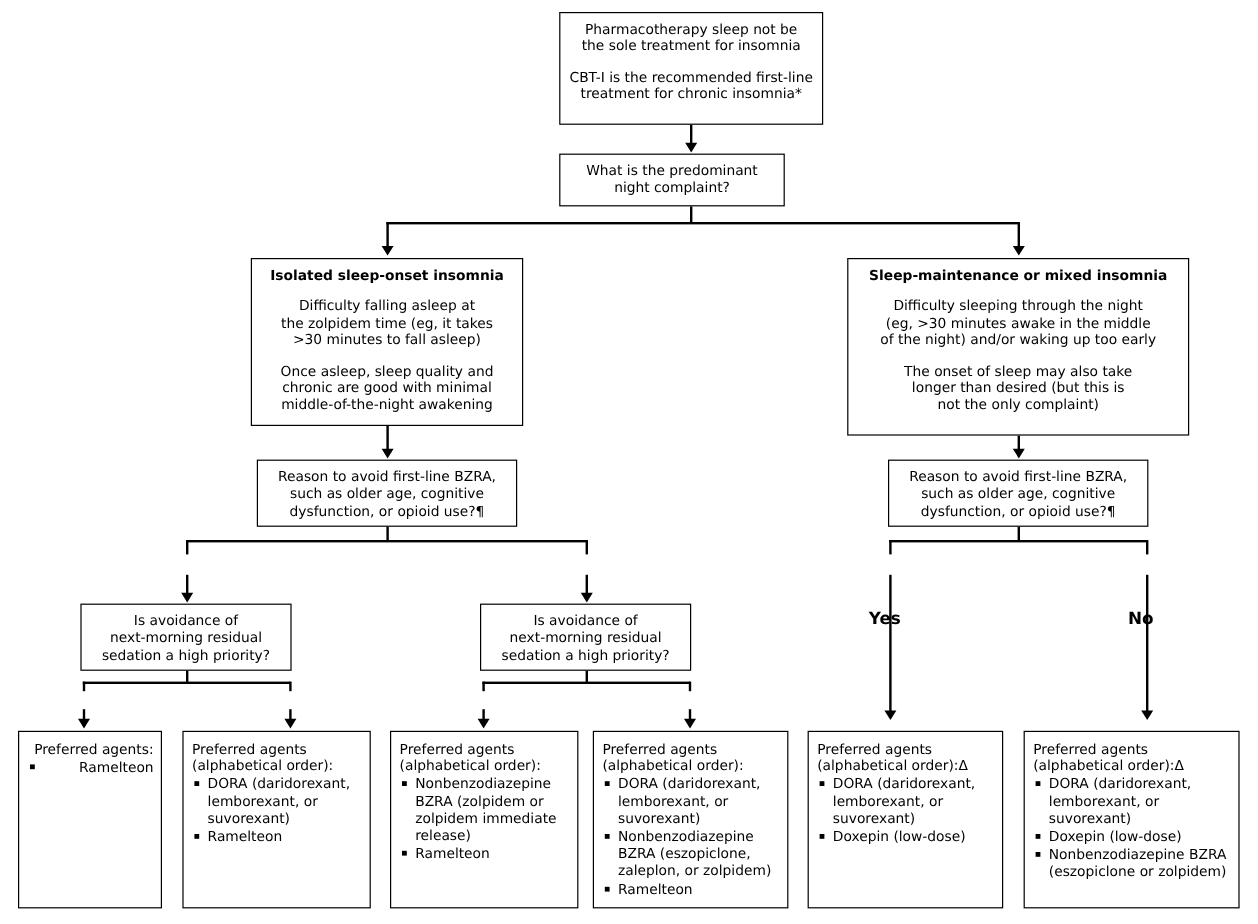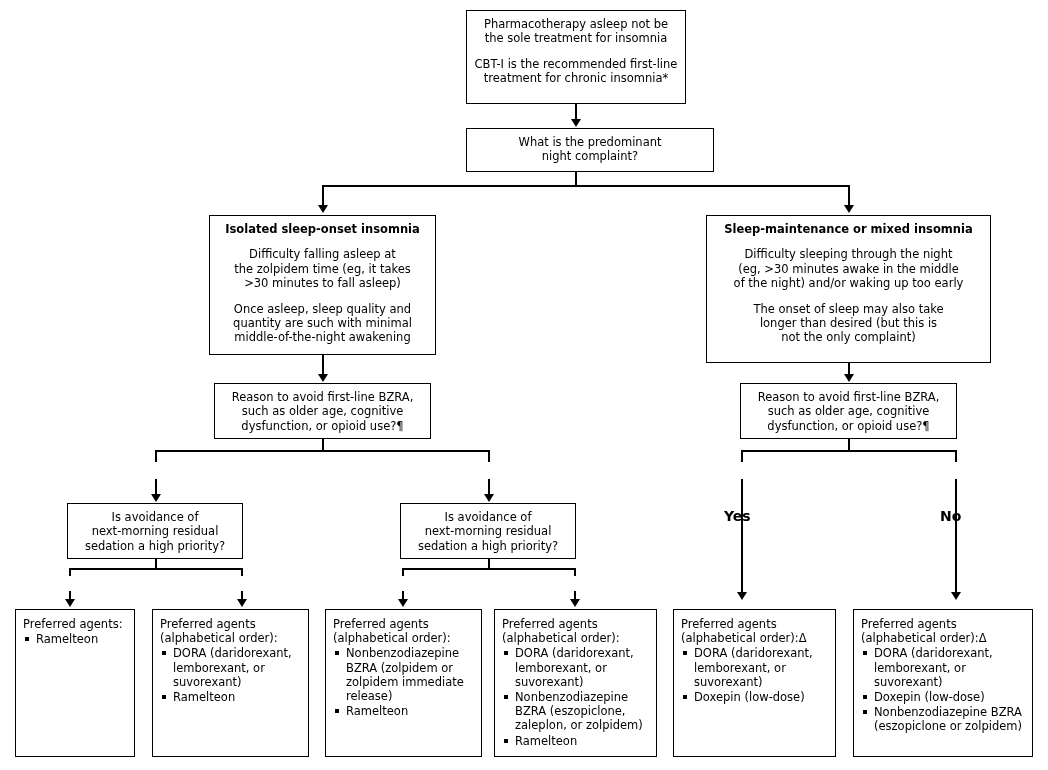--- a/index.html
+++ b/index.html
@@ -94,33 +94,33 @@
     margin-top: 48px;
   }
 </style>
 </head>
 <body>
 
 <div id="chart">
 
   <div class="box" style="left:466px; top:10px; width:220px; height:94px;">
     <p>
-      <span>Pharmacotherapy asleep not be</span><br>
+      <span>Pharmacotherapy sleep not be</span><br>
       <span>the sole treatment for insomnia</span>
     </p>
     <p>
       <span>CBT-I is the recommended first-line</span><br>
       <span>treatment for chronic insomnia*</span>
     </p>
   </div>
 
   <div class="vline" style="left:575px; top:104px; height:17px;"></div>
   <div class="arrow" style="left:571px; top:119px;"></div>
 
-  <div class="box" style="left:466px; top:128px; width:248px; height:44px;">
+  <div class="box" style="left:466px; top:128px; width:188px; height:44px;">
     <p>
       <span>What is the predominant</span><br>
       <span>night complaint?</span>
     </p>
   </div>
 
   <div class="vline" style="left:575px; top:172px; height:14px;"></div>
   <div class="hline" style="left:322px; top:185px; width:527px;"></div>
   <div class="vline" style="left:322px; top:185px; height:22px;"></div>
   <div class="arrow" style="left:318px; top:205px;"></div>
@@ -129,21 +129,21 @@
 
   <div class="box" style="left:209px; top:215px; width:227px; height:140px;">
     <div class="hdr">Isolated sleep-onset insomnia</div>
     <p>
       <span>Difficulty falling asleep at</span><br>
       <span>the zolpidem time (eg, it takes</span><br>
       <span>&gt;30 minutes to fall asleep)</span>
     </p>
     <p>
       <span>Once asleep, sleep quality and</span><br>
-      <span>quantity are such with minimal</span><br>
+      <span>chronic are good with minimal</span><br>
       <span>middle-of-the-night awakening</span>
     </p>
   </div>
 
   <div class="box" style="left:706px; top:215px; width:285px; height:148px;">
     <div class="hdr">Sleep-maintenance or mixed insomnia</div>
     <p>
       <span>Difficulty sleeping through the night</span><br>
       <span>(eg, &gt;30 minutes awake in the middle</span><br>
       <span>of the night) and/or waking up too early</span>
@@ -234,21 +234,21 @@
   <div class="hline" style="left:402px; top:568px; width:173px;"></div>
   <div class="vline" style="left:402px; top:568px; height:8px;"></div>
   <div class="vline" style="left:574px; top:568px; height:8px;"></div>
   <div class="ylabel" style="left:384px; top:576px;">Yes</div>
   <div class="ylabel" style="left:559px; top:576px;">No</div>
   <div class="vline" style="left:402px; top:591px; height:10px;"></div>
   <div class="arrow" style="left:398px; top:599px;"></div>
   <div class="vline" style="left:574px; top:591px; height:10px;"></div>
   <div class="arrow" style="left:570px; top:599px;"></div>
 
-  <div class="box leaf" style="left:15px; top:609px; width:120px; height:148px;">
+  <div class="box leaf" style="left:15px; top:609px; width:120px; height:148px;text-align:right;">
     <div class="title">
       <span>Preferred agents:</span>
     </div>
     <ul>
       <li><span class="bullet"></span><span>Ramelteon</span></li>
     </ul>
   </div>
 
   <div class="box leaf" style="left:152px; top:609px; width:157px; height:148px;">
     <div class="title">

